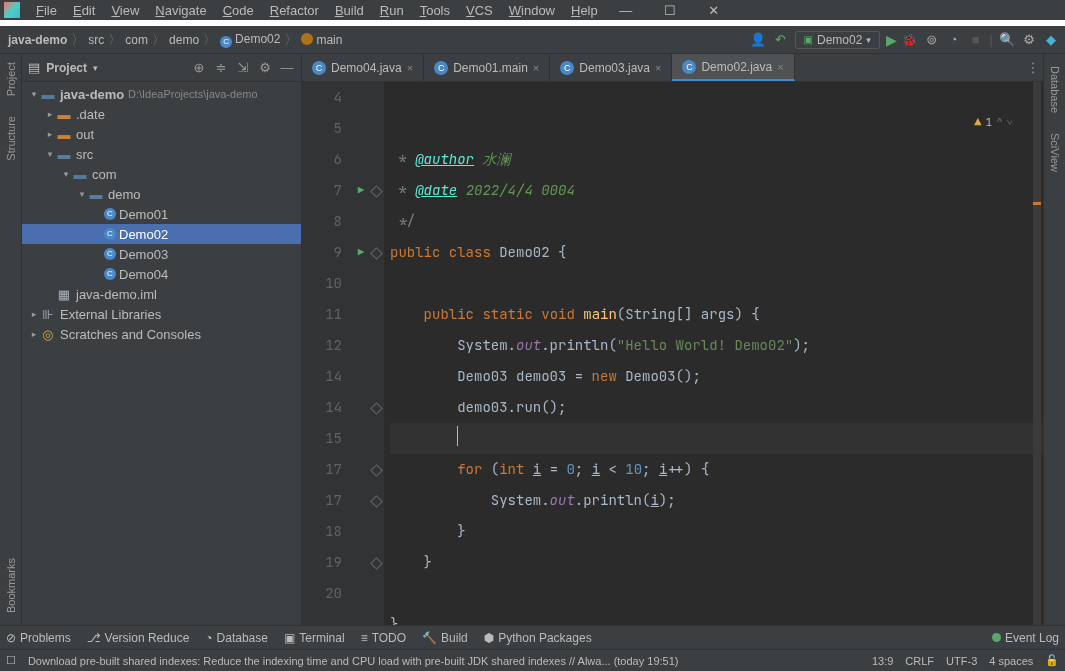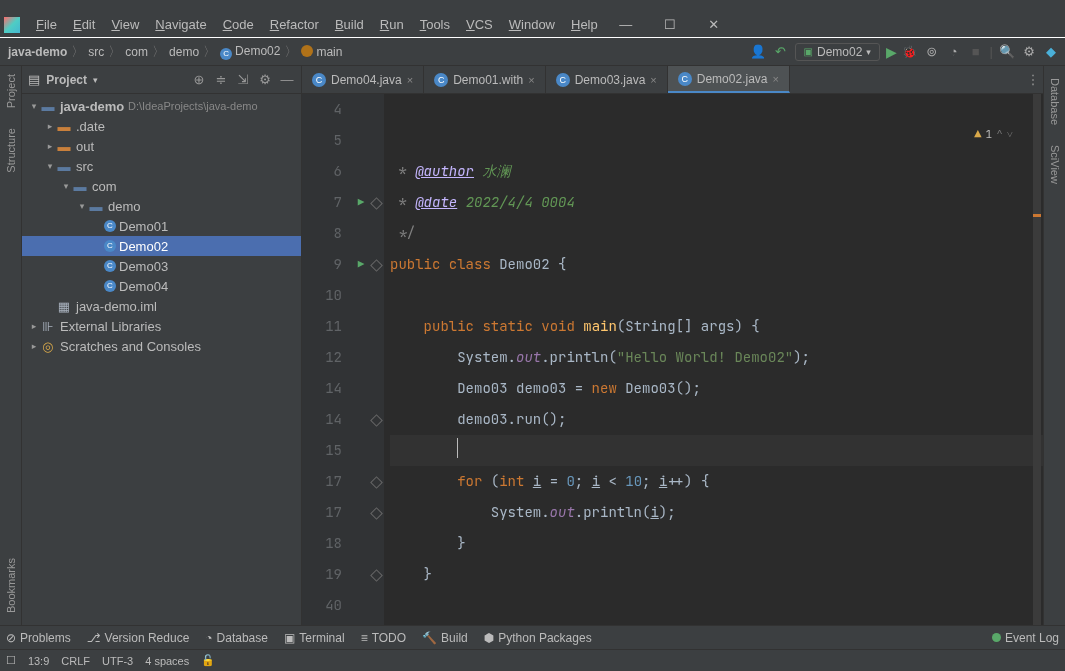--- a/index.html
+++ b/index.html
@@ -13,22 +13,21 @@
   overflow: hidden;
   display: flex;
   flex-direction: column;
 }
 .titlebar {
   height: 26px;
   background: #3c3f41;
   display: flex;
   align-items: center;
   padding: 0 4px;
-  border-bottom: 1px solid #ffffff;
-  margin-top: 12px;
+  border-bottom: 6px solid #ffffff;
 }
 .titlebar .logo {
   width: 16px; height: 16px;
   background: linear-gradient(135deg,#ff6b6b 0%,#4ecdc4 50%,#45b7d1 100%);
   margin-right: 8px;
 }
 .titlebar .menu-item {
   padding: 2px 8px;
   cursor: default;
 }
@@ -220,21 +219,21 @@
   padding-left:6px;
   white-space:pre;
   color:#a9b7c6;
   position:relative;
 }
 .kw { color:#cc7832;}
 .str { color:#6a8759;}
 .num { color:#6897bb;}
 .com { color:#808080;}
 .doc { color:#629755; font-style:italic;}
-.doctag { color:#c4b5fd; font-style:italic; text-decoration:underline;}
+.doctag { color:#5eead4; font-style:italic; text-decoration:underline;}
 .type { color:#a9b7c6;}
 .method { color:#ffc66d;}
 .field { color:#9876aa; font-style:italic;}
 .caret-line{ background:#323232;}
 .caret {
   display:inline-block;width:1px;height:20px;background:#bbb;vertical-align:-3px;
 }
 .bottom-tools {
   height:24px;
   background:#3c3f41;
@@ -409,21 +408,21 @@
   <div class="editor-area">
     <div class="tabs">
       <div id="tabs-host" style="display:flex;">
           <div class="tab">
             <span class="fcicon">C</span>
             <span>Demo04.java</span>
             <span class="close">×</span>
           </div>
           <div class="tab">
             <span class="fcicon">C</span>
-            <span>Demo01.with</span>
+            <span>Demo01.main</span>
             <span class="close">×</span>
           </div>
           <div class="tab">
             <span class="fcicon">C</span>
             <span>Demo03.java</span>
             <span class="close">×</span>
           </div>
           <div class="tab active">
             <span class="fcicon">C</span>
             <span>Demo02.java</span>
@@ -444,21 +443,21 @@
           <div class="ln">10</div>
           <div class="ln">11</div>
           <div class="ln">12</div>
           <div class="ln">14</div>
           <div class="ln">14</div>
           <div class="ln">15</div>
           <div class="ln">17</div>
           <div class="ln">17</div>
           <div class="ln">18</div>
           <div class="ln">19</div>
-          <div class="ln">40</div>
+          <div class="ln">20</div>
         </div>
       <div class="run-gutter" id="rungutter">
           <div class="rg"></div>
           <div class="rg"></div>
           <div class="rg"></div>
           <div class="rg">▶</div>
           <div class="rg"></div>
           <div class="rg">▶</div>
           <div class="rg"></div>
           <div class="rg"></div>
@@ -542,18 +541,19 @@
     </div>
   <div class="spacer"></div>
   <div class="bt">
       <span class="event-dot"></span>
       <span>Event Log</span>
     </div>
 </div>
 
 <div class="status-bar">
   <span>☐</span>
+  <span class="sb-left">Download pre-built shared indexes: Reduce the indexing time and CPU load with pre-built JDK shared indexes // Alwa... (today 19:51)</span>
   <span>13:9</span>
   <span>CRLF</span>
   <span>UTF-3</span>
   <span>4 spaces</span>
   <span>🔓</span>
 </div>
 
 </body></html>

